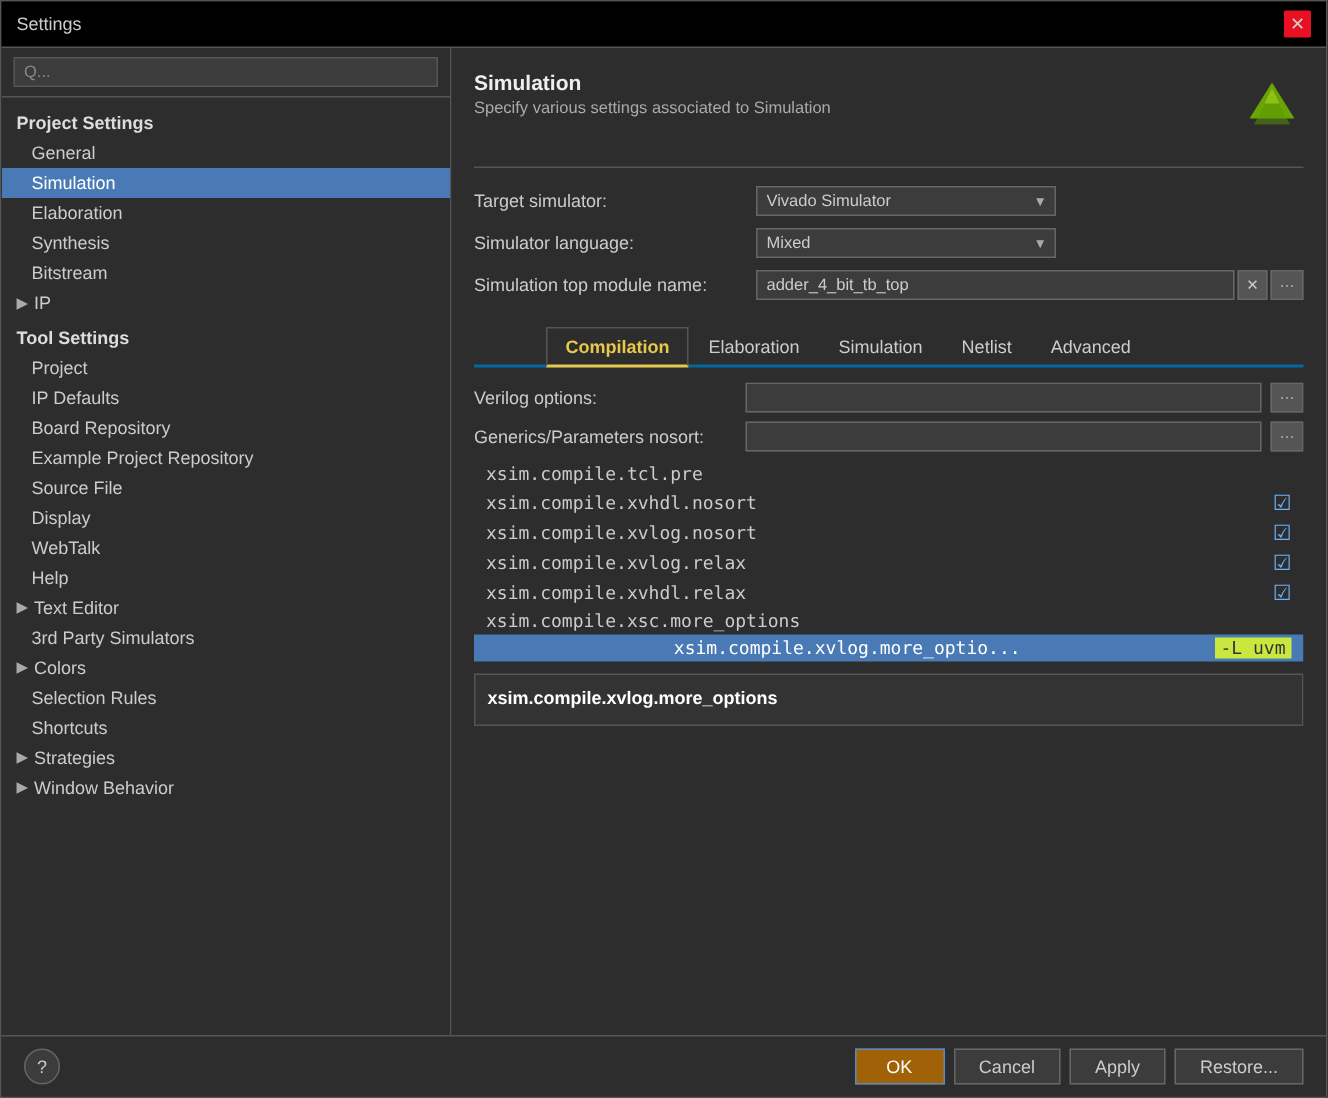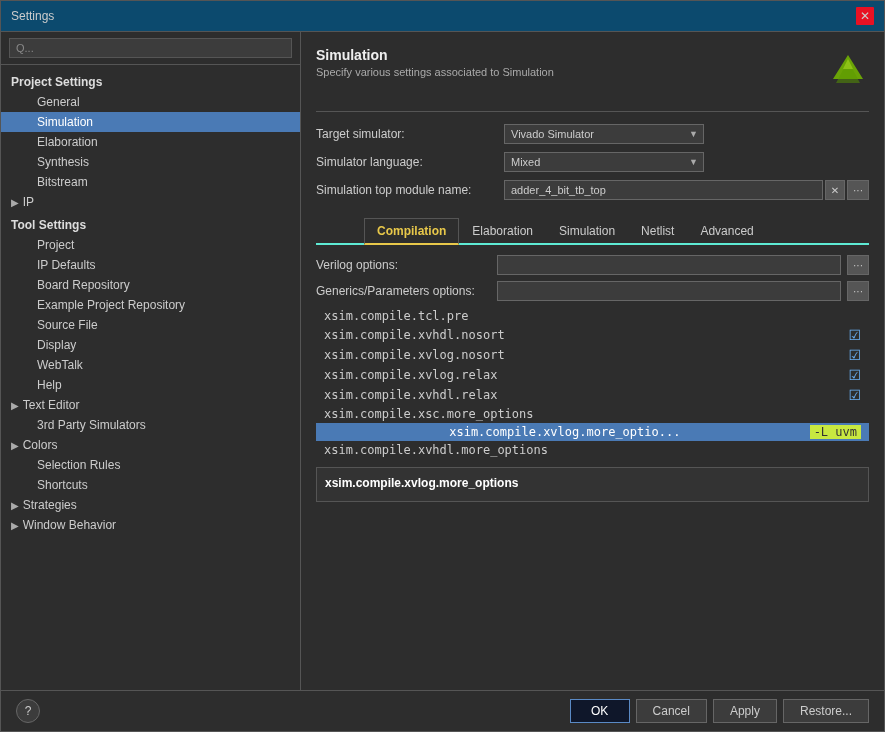--- a/index.html
+++ b/index.html
@@ -1,36 +1,36 @@
 <!DOCTYPE html>
 <html><head>
   <meta charset="utf-8">
   <style>
     * { box-sizing: border-box; margin: 0; padding: 0; }
     body { font-family: 'Segoe UI', Arial, sans-serif; font-size: 12px; background: #3c3c3c; width: 885px; height: 732px; overflow: hidden; }
     
     .window { width: 885px; height: 732px; background: #2d2d2d; border: 1px solid #555; display: flex; flex-direction: column; }
     
-    .titlebar { background: #0c4a6e; padding: 6px 10px; display: flex; align-items: center; justify-content: space-between; border-bottom: 1px solid #555; min-height: 28px; }
+    .titlebar { background: #000000; padding: 6px 10px; display: flex; align-items: center; justify-content: space-between; border-bottom: 1px solid #555; min-height: 28px; }
     .titlebar-title { color: #ccc; font-size: 12px; }
     .titlebar-close { color: #ccc; font-size: 12px; cursor: pointer; background: #e81123; border: none; width: 18px; height: 18px; display: flex; align-items: center; justify-content: center; border-radius: 1px; }
     
     .main-content { display: flex; flex: 1; overflow: hidden; background: #2d2d2d; }
     
     
     .left-panel { width: 300px; min-width: 300px; background: #2d2d2d; border-right: 1px solid #555; display: flex; flex-direction: column; overflow: hidden; }
     
     .search-box { padding: 6px 8px; border-bottom: 1px solid #555; }
     .search-input { width: 100%; background: #3c3c3c; border: 1px solid #555; color: #ccc; padding: 3px 6px; font-size: 11px; outline: none; }
     .search-input::placeholder { color: #888; }
     
     .nav-tree { flex: 1; overflow-y: auto; padding: 4px 0; }
     .section-header { color: #ddd; font-weight: bold; font-size: 12px; padding: 6px 10px 3px 10px; }
     
-    .nav-item { padding: 3px 10px 3px 36px; color: #ccc; cursor: pointer; display: flex; align-items: center; gap: 4px; font-size: 12px; }
+    .nav-item { padding: 3px 10px 3px 20px; color: #ccc; cursor: pointer; display: flex; align-items: center; gap: 4px; font-size: 12px; }
     .nav-item.active { background: #4a7ab5; color: #fff; }
     .nav-item.has-arrow { padding-left: 10px; }
     .nav-item .arrow { font-size: 10px; color: #aaa; }
     
     
     .right-panel { flex: 1; background: #2d2d2d; display: flex; flex-direction: column; overflow: hidden; padding: 15px; }
     
     .section-title { color: #eee; font-size: 14px; font-weight: bold; margin-bottom: 3px; }
     .section-desc { color: #aaa; font-size: 11px; margin-bottom: 15px; }
     
@@ -44,21 +44,21 @@
     .select-wrapper { position: relative; display: inline-block; }
     .select-wrapper::after { content: '▼'; position: absolute; right: 6px; top: 50%; transform: translateY(-50%); font-size: 9px; color: #aaa; pointer-events: none; }
     
     .form-input { background: #3c3c3c; border: 1px solid #666; color: #ccc; padding: 3px 6px; font-size: 11px; flex: 1; outline: none; }
     
     .input-with-buttons { display: flex; align-items: flex-start; flex: 1; gap: 2px; }
     .clear-btn { background: #555; border: 1px solid #666; color: #ccc; width: 20px; height: 20px; display: flex; align-items: center; justify-content: center; cursor: pointer; font-size: 10px; }
     .dots-btn { background: #555; border: 1px solid #666; color: #ccc; width: 22px; height: 20px; display: flex; align-items: center; justify-content: center; cursor: pointer; font-size: 10px; }
     
     
-    .tabs-bar { display: flex; border-bottom: 2px solid #5eead4; margin-bottom: 10px; padding-left: 48px; }
+    .tabs-bar { display: flex; border-bottom: 2px solid #0369a1; margin-bottom: 10px; padding-left: 48px; }
     .tab { padding: 5px 12px; color: #ccc; cursor: pointer; font-size: 12px; border: 1px solid transparent; border-bottom: none; }
     .tab.active { background: #2d2d2d; border-color: #555; border-bottom: 2px solid #e8c84a; color: #e8c84a; font-weight: bold; margin-bottom: -2px; }
     
     .tab-content { flex: 1; overflow-y: auto; }
     
     
     .options-row { display: flex; align-items: center; margin-bottom: 6px; gap: 6px; }
     .options-label { color: #ccc; font-size: 12px; width: 175px; }
     .options-input { background: #3c3c3c; border: 1px solid #666; color: #ccc; padding: 2px 4px; font-size: 11px; flex: 1; outline: none; height: 20px; }
     .options-dots { background: #555; border: 1px solid #666; color: #ccc; width: 22px; height: 20px; display: flex; align-items: center; justify-content: center; cursor: pointer; font-size: 10px; }
@@ -68,21 +68,21 @@
     .checkbox-row .row-value { color: #e8c84a; font-size: 12px; font-family: monospace; background: #c8e840; padding: 0 4px; margin-left: 4px; color: #333; }
     .checkbox-row .check-icon { color: #6ab0f5; font-size: 14px; }
     
     .info-box { margin-top: 8px; padding: 8px; background: #333; border: 1px solid #555; }
     .info-box-title { color: #fff; font-weight: bold; font-size: 12px; margin-bottom: 3px; }
     .info-box-desc { color: #aaa; font-size: 11px; }
     
     
     .bottom-bar { background: #2d2d2d; border-top: 1px solid #555; padding: 8px 15px; display: flex; justify-content: flex-end; gap: 6px; align-items: center; }
     .help-btn { background: #3c3c3c; border: 1px solid #666; color: #ccc; width: 24px; height: 24px; border-radius: 50%; cursor: pointer; font-size: 12px; display: flex; align-items: center; justify-content: center; margin-right: auto; }
-    .action-btn { background: #0f172a; border: 1px solid #5a8ac5; color: #fff; padding: 4px 16px; font-size: 12px; cursor: pointer; min-width: 60px; }
+    .action-btn { background: #a16207; border: 1px solid #5a8ac5; color: #fff; padding: 4px 16px; font-size: 12px; cursor: pointer; min-width: 60px; }
     .action-btn.secondary { background: #3c3c3c; border: 1px solid #666; color: #ccc; }
   </style>
 </head>
 <body>
 
 <div class="window">
 
   <div class="titlebar">
     <span class="titlebar-title">Settings</span>
     <button class="titlebar-close">✕</button>
@@ -224,21 +224,21 @@
         <div class="tab">Advanced</div>
       </div>
 
       <div class="tab-content">
         <div class="options-row">
           <span class="options-label">Verilog options:</span>
           <input class="options-input" type="text" style="">
           <button class="options-dots">···</button>
         </div>
         <div class="options-row">
-          <span class="options-label">Generics/Parameters options:</span>
+          <span class="options-label">Generics/Parameters nosort:</span>
           <input class="options-input" type="text" style="">
           <button class="options-dots">···</button>
         </div>
 
         <div>
           <div class="checkbox-row">
             <span class="row-label">xsim.compile.tcl.pre</span>
           </div>
           <div class="checkbox-row">
             <span class="row-label">xsim.compile.xvhdl.nosort</span>
@@ -255,23 +255,20 @@
           <div class="checkbox-row">
             <span class="row-label">xsim.compile.xvhdl.relax</span>
             <span class="check-icon">☑</span>
           </div>
           <div class="checkbox-row">
             <span class="row-label">xsim.compile.xsc.more_options</span>
           </div>
           <div class="checkbox-row highlighted" style="background:#4a7ab5;">
             <span class="row-label" style="color:#fff;">xsim.compile.xvlog.more_optio...</span>
             <span class="row-value">-L uvm</span>
-          </div>
-          <div class="checkbox-row">
-            <span class="row-label">xsim.compile.xvhdl.more_options</span>
           </div>
         </div>
 
         <div class="info-box">
           <div class="info-box-title">xsim.compile.xvlog.more_options</div>
         </div>
       </div>
     </div>
   </div>
 

